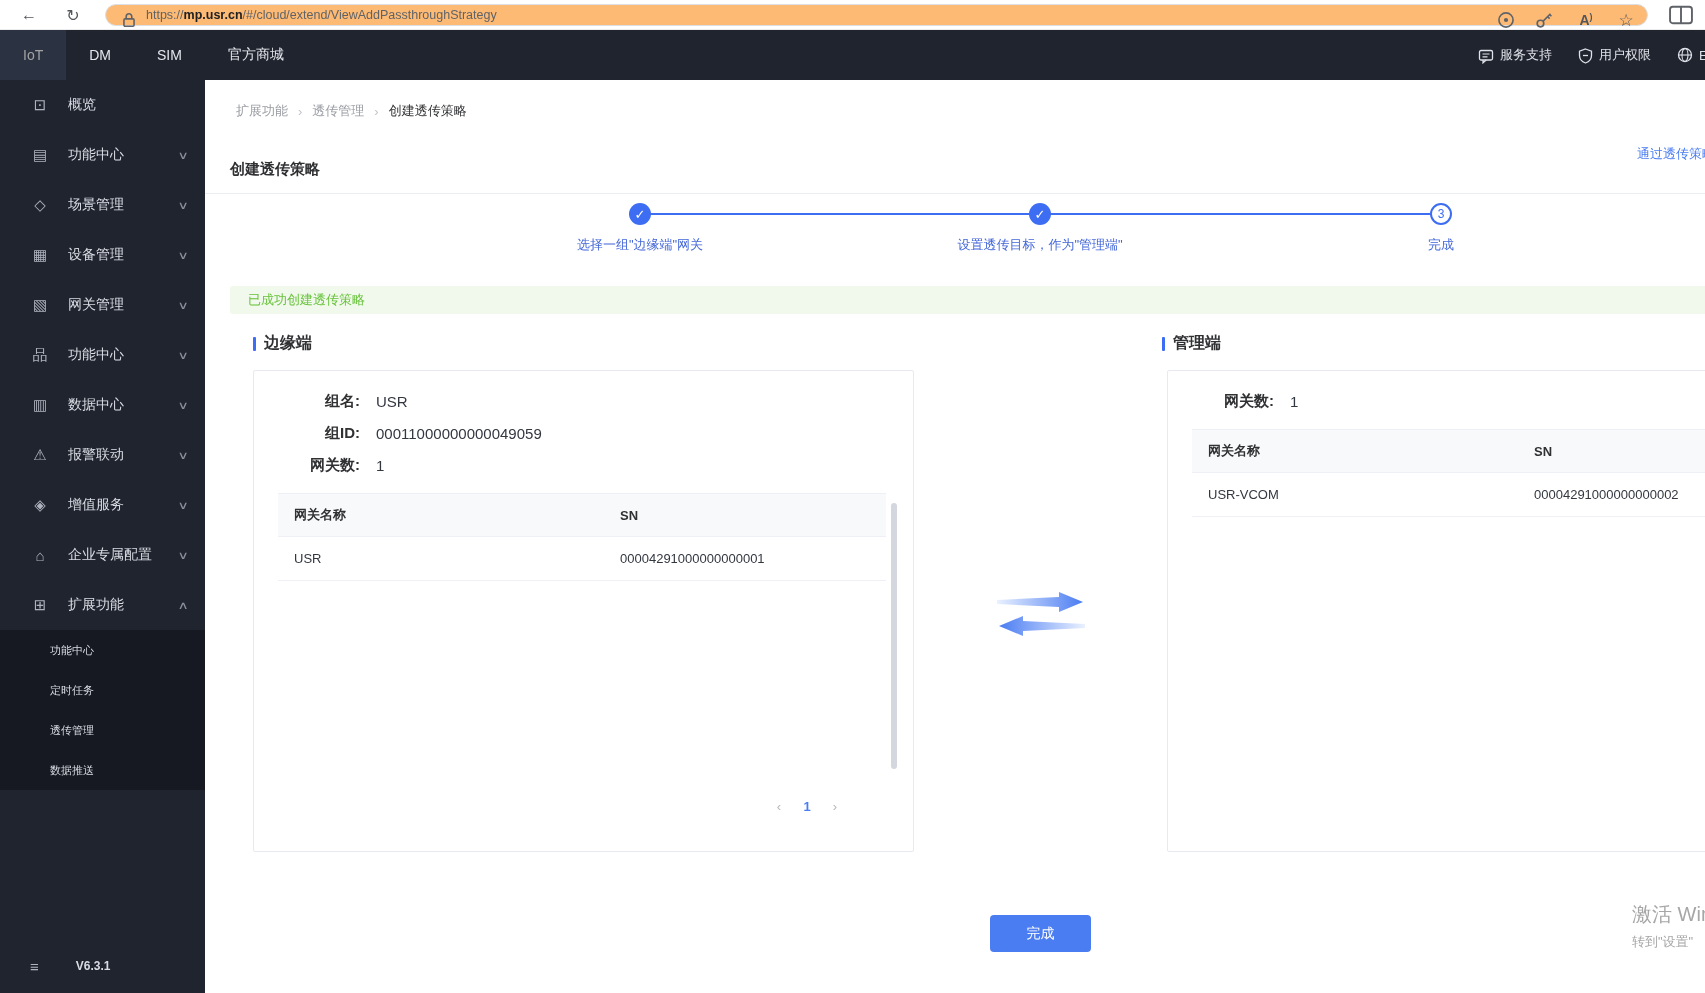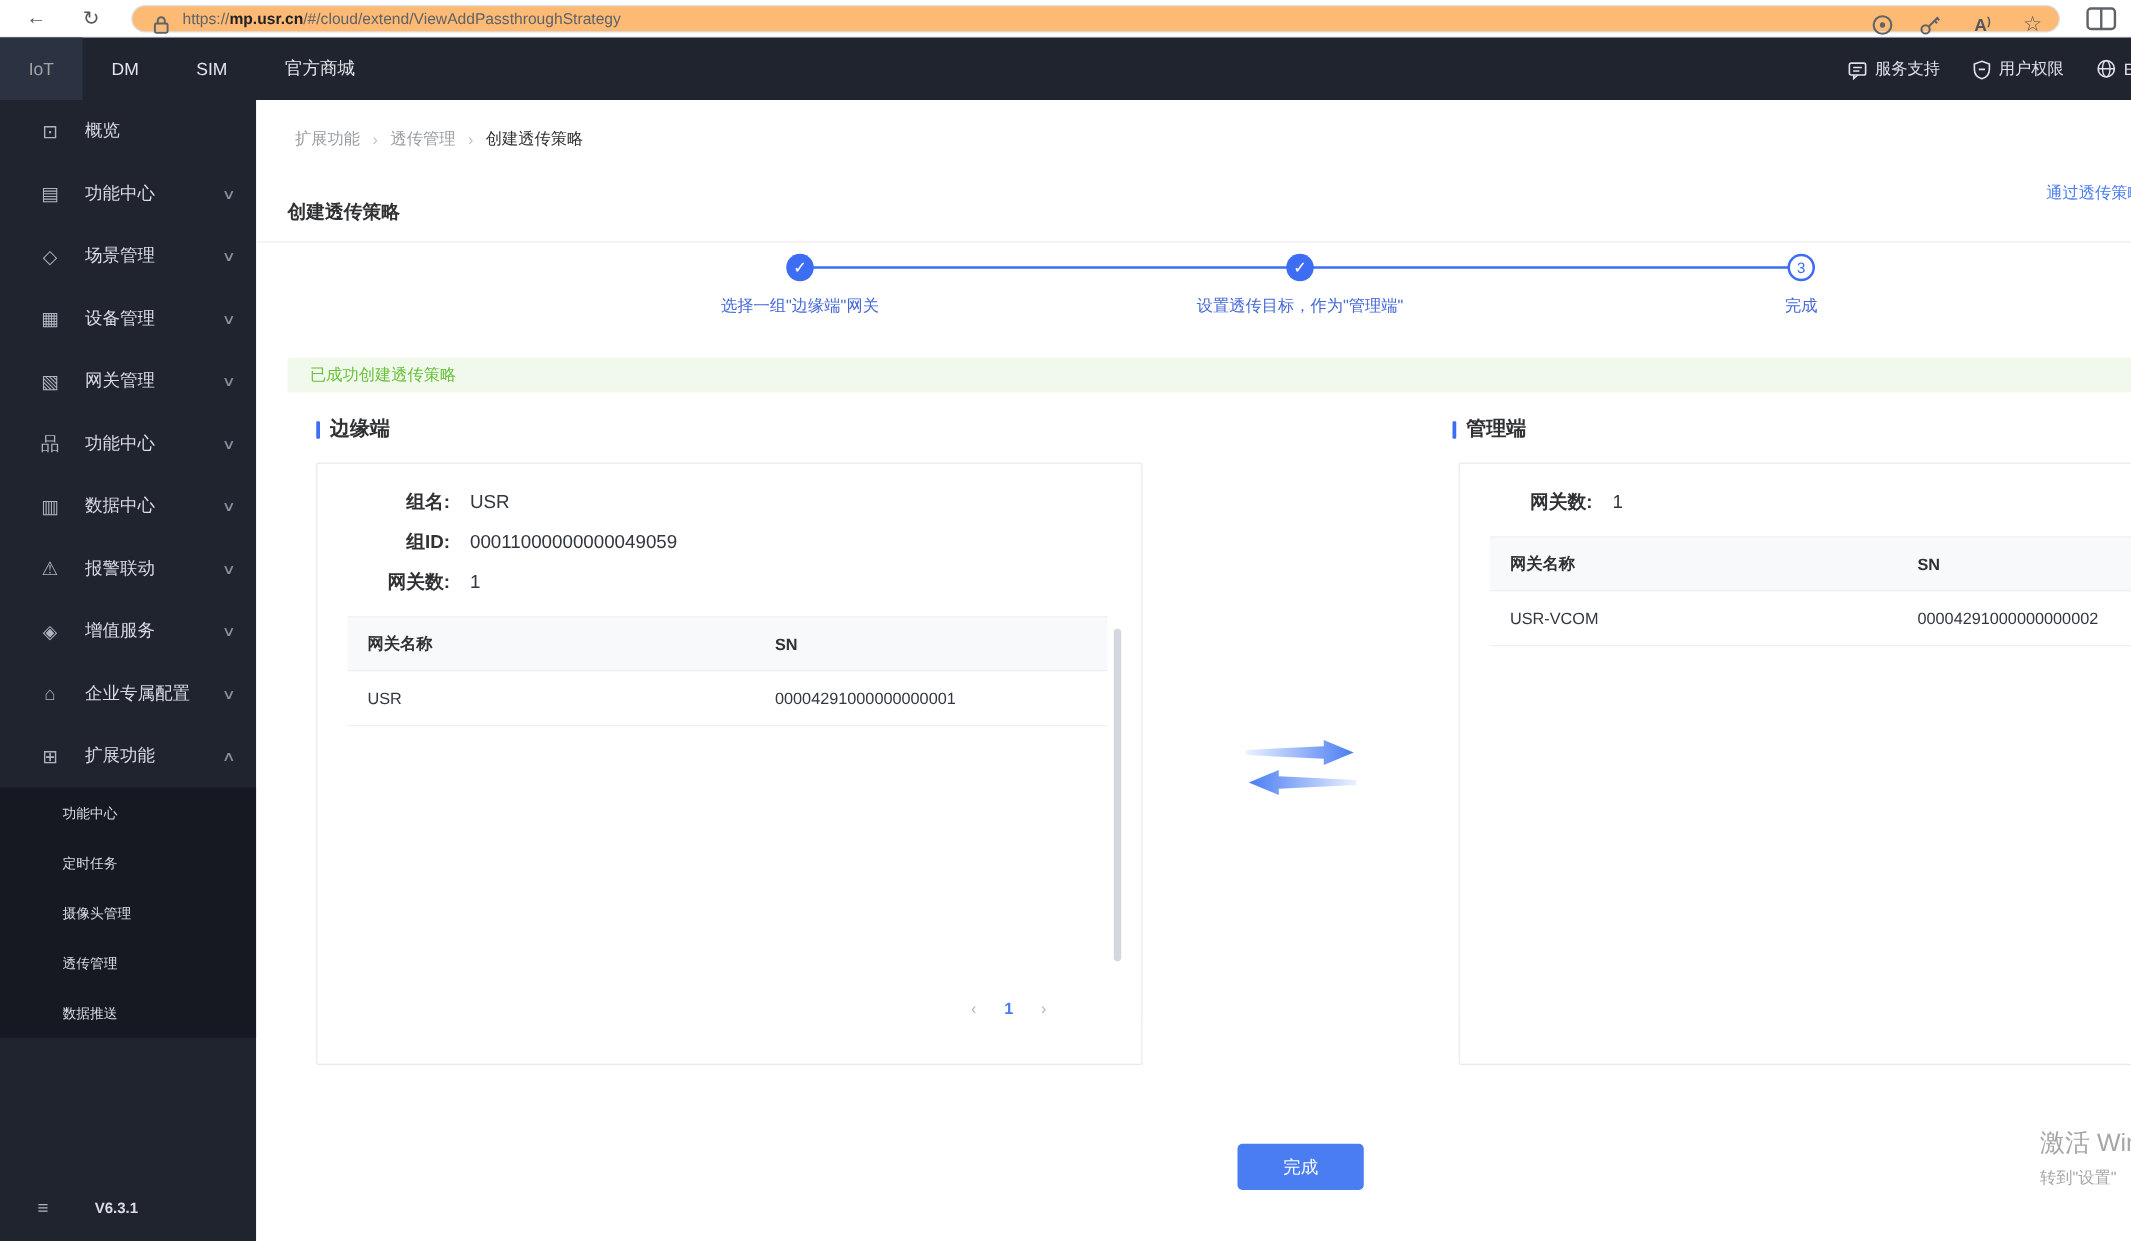--- a/index.html
+++ b/index.html
@@ -208,21 +208,20 @@
       <span class="chev">∨</span>
     </div>
     <div class="side-item">
       <span class="ico">⊞</span>
       <span class="lbl">扩展功能</span>
       <span class="chev">∧</span>
     </div>
     <div class="submenu">
       <div class="sub-item">功能中心</div>
       <div class="sub-item">定时任务</div>
-      <div class="sub-item">摄像头管理</div>
       <div class="sub-item">透传管理</div>
       <div class="sub-item">数据推送</div>
     </div>
     <div class="side-bottom">
       <span class="ico" style="color:#aeb3bf;font-size:15px;">≡</span>
       <span class="ver">V6.3.1</span>
     </div>
   </aside>
 
   <main class="content">

